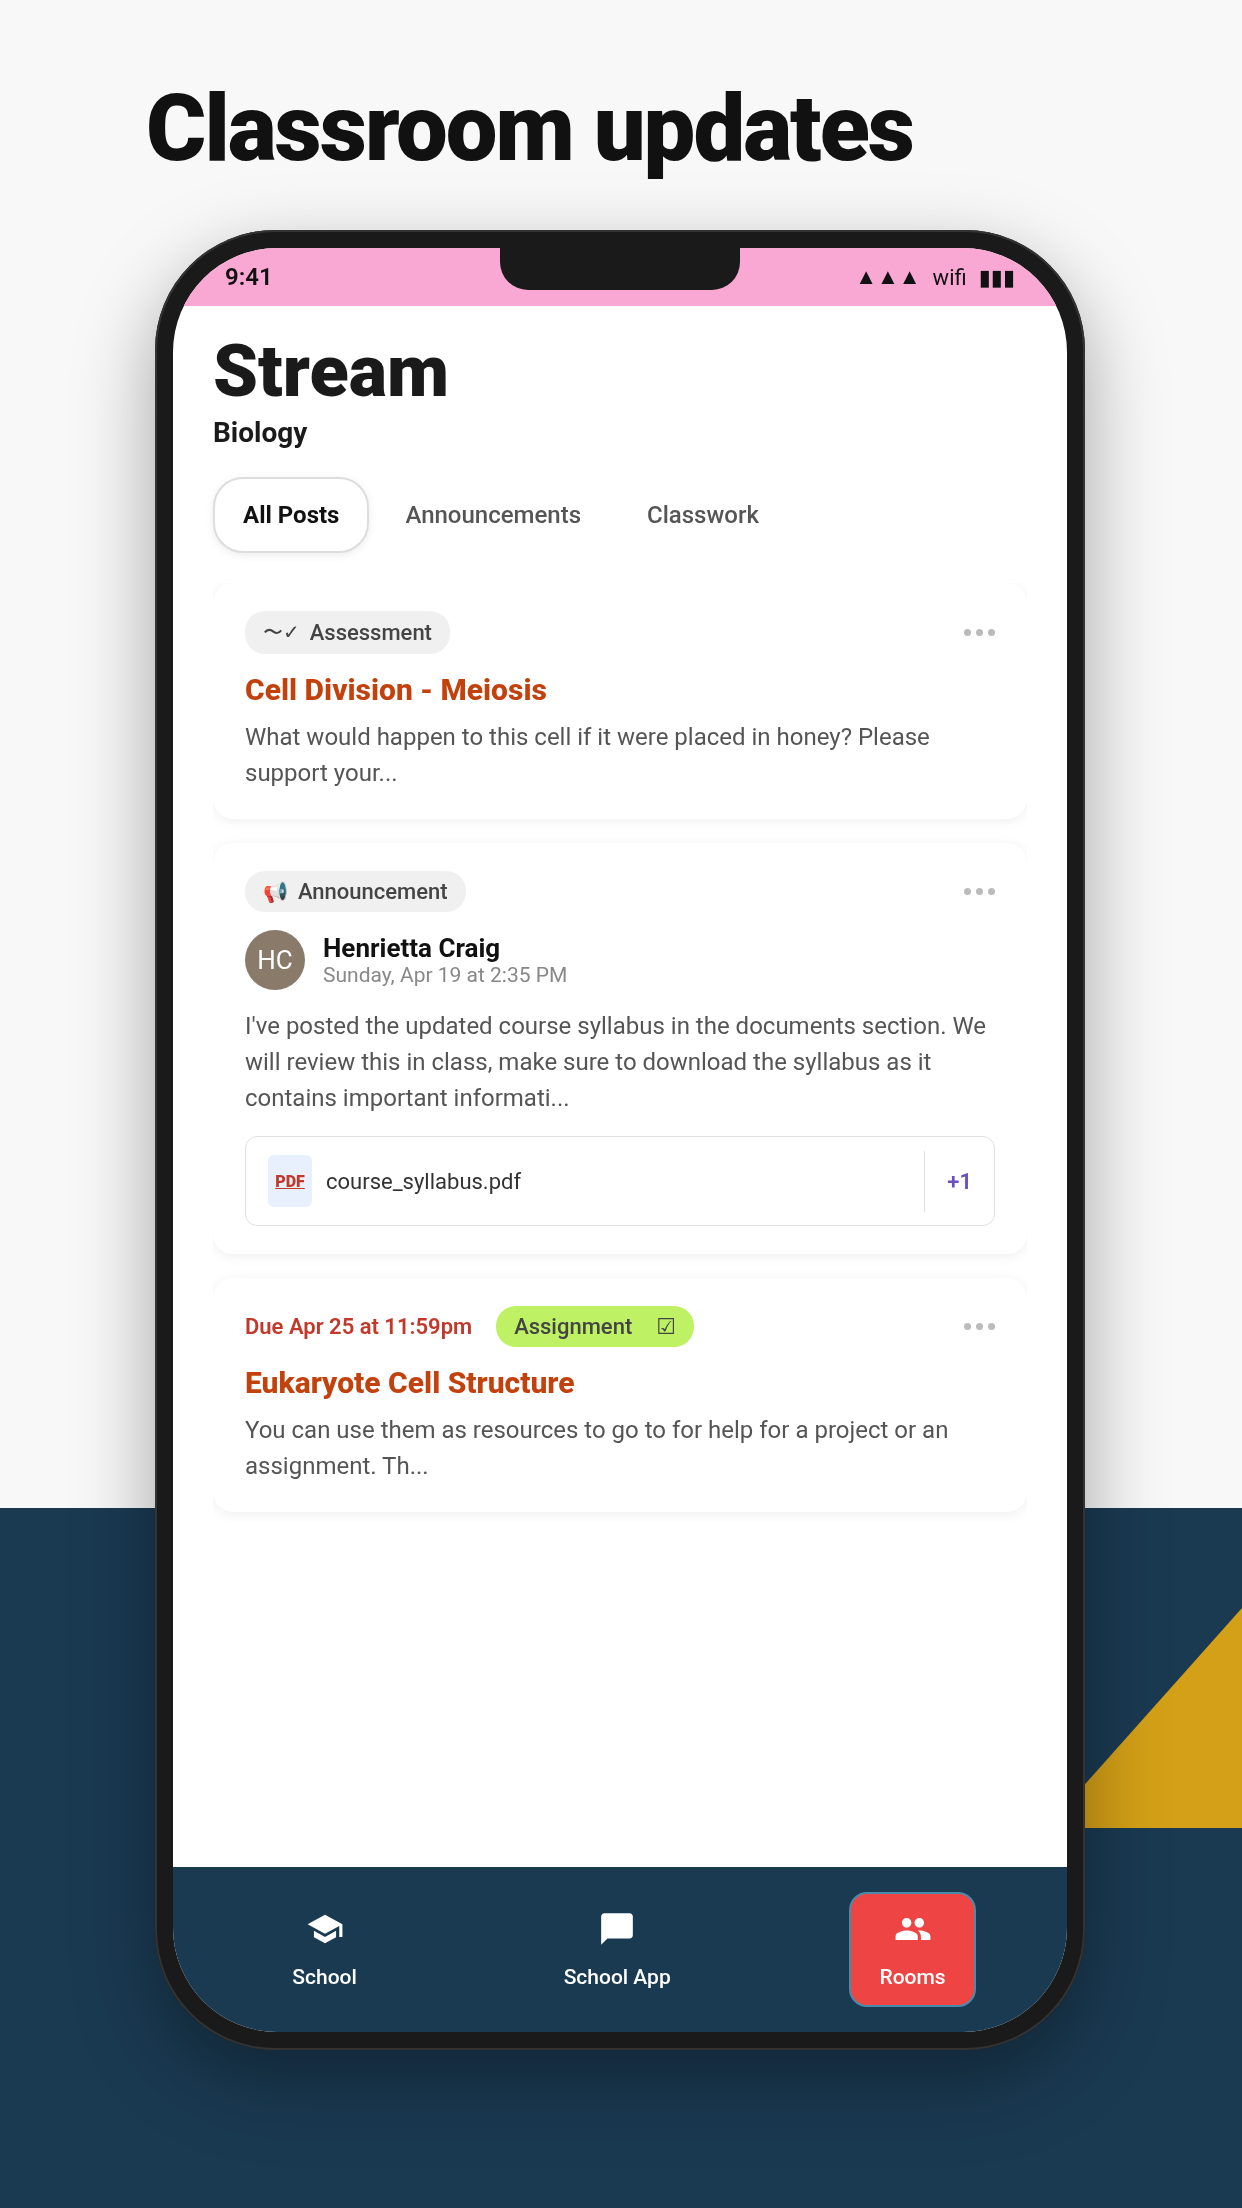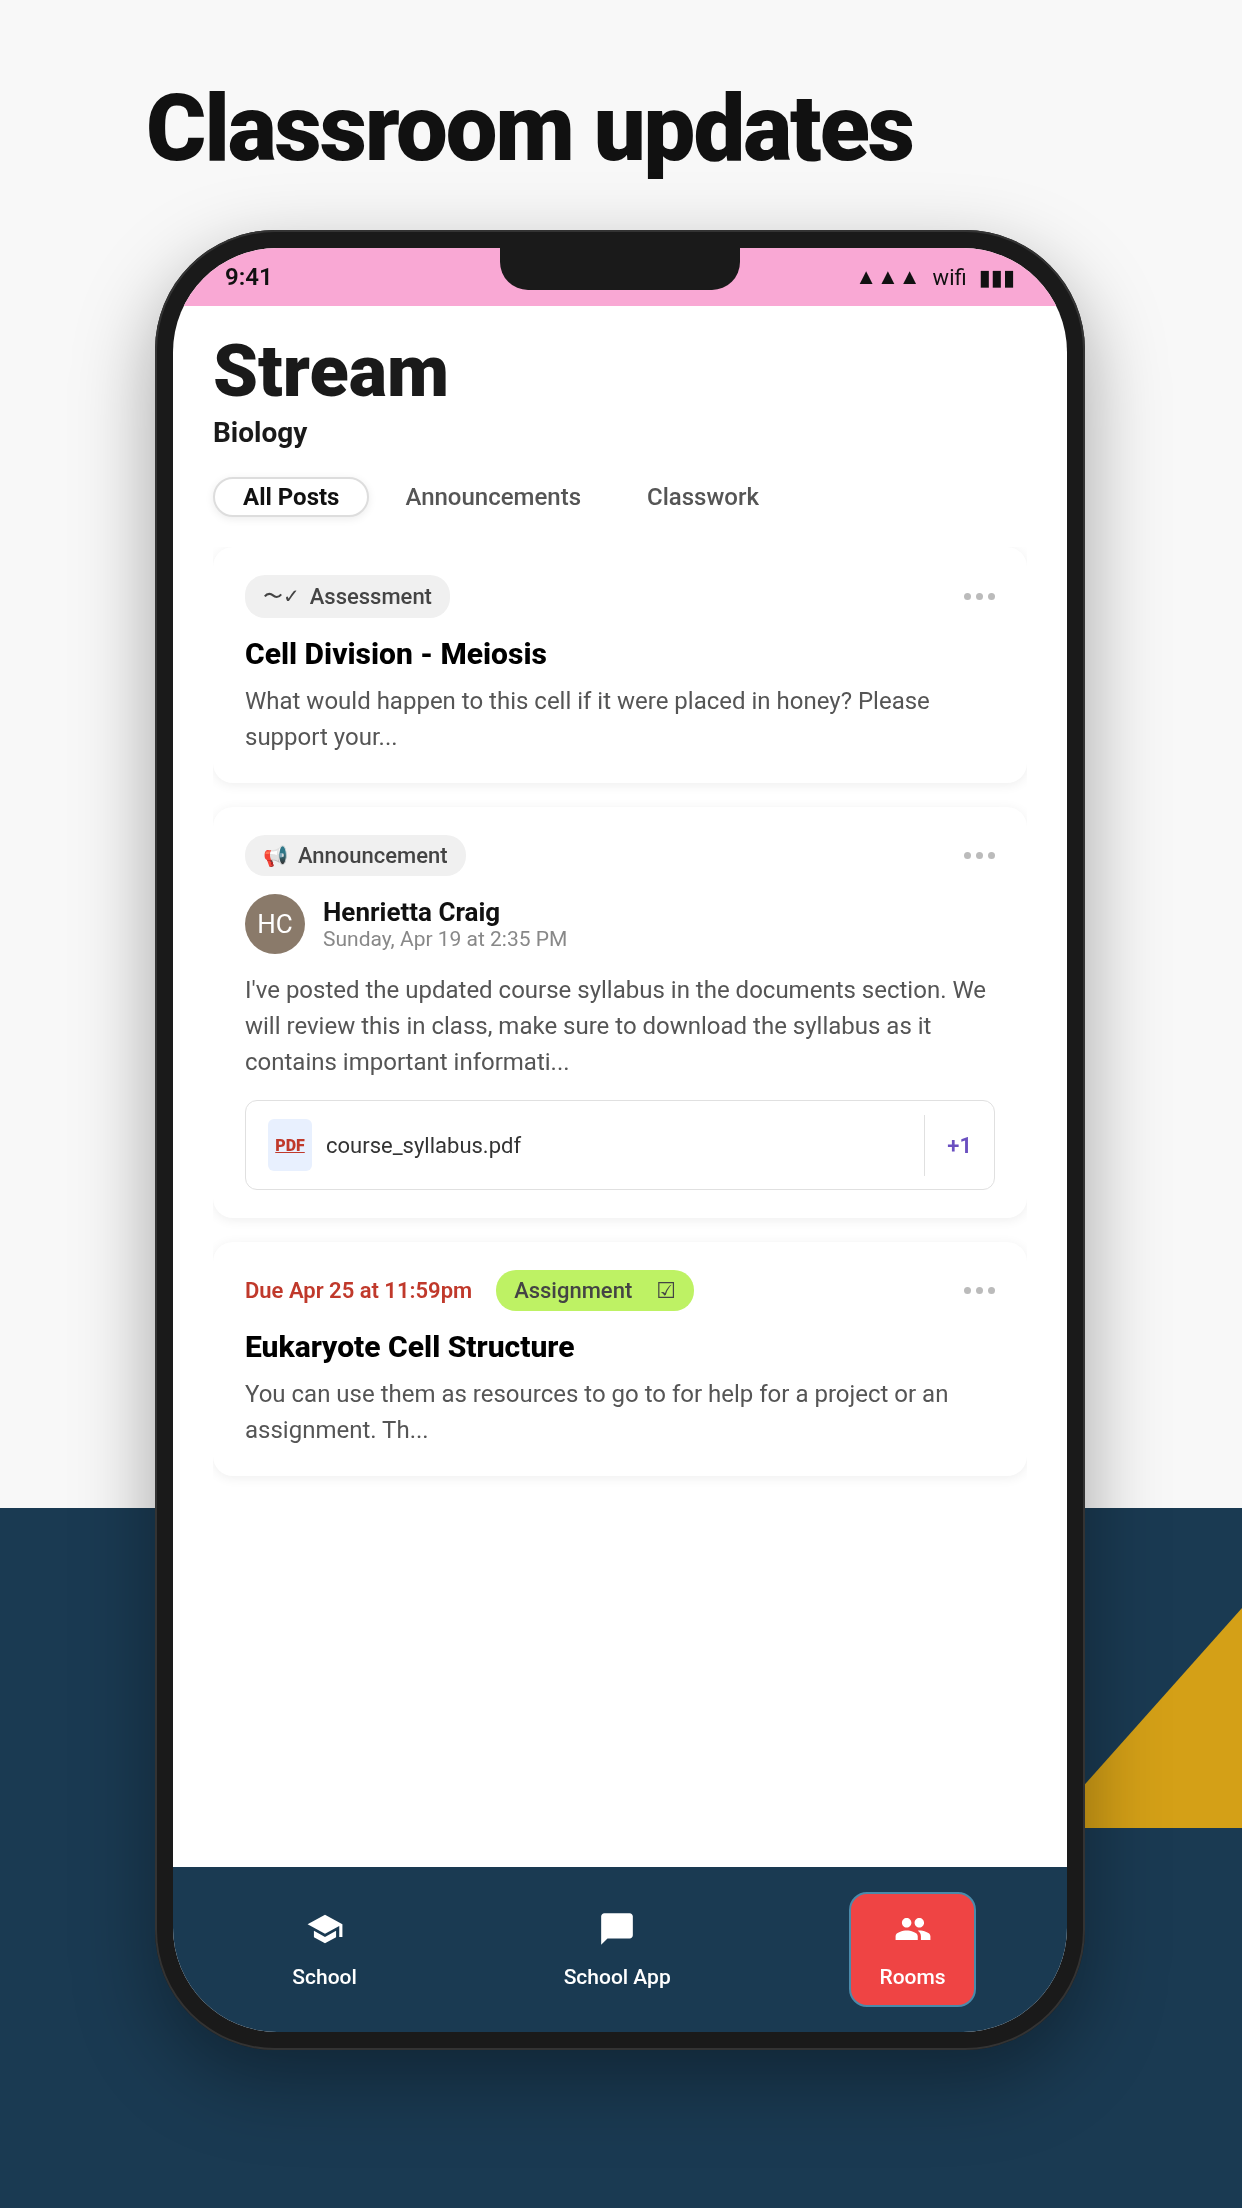--- a/index.html
+++ b/index.html
@@ -125,21 +125,21 @@
       margin-bottom: 28px;
     }
 
     
     .tabs-row {
       display: flex;
       gap: 6px;
       margin-bottom: 30px;
     }
     .tab {
-      padding: 4px 28px;
+      padding: 22px 28px;
       border-radius: 30px;
       font-size: 24px;
       font-weight: 500;
       color: #555;
       cursor: pointer;
       border: 2px solid transparent;
     }
     .tab.active {
       background: #fff;
       border: 2px solid #ddd;
@@ -180,21 +180,21 @@
       display: flex;
       gap: 5px;
       color: #aaa;
       cursor: pointer;
     }
     .more-dots span { width: 7px; height: 7px; background: #bbb; border-radius: 50%; display: inline-block; }
 
     .card-title {
       font-size: 30px;
       font-weight: 800;
-      color: #000000;
+      color: #c2410c;
       margin-bottom: 12px;
     }
     .card-body {
       font-size: 24px;
       color: #555;
       line-height: 1.5;
     }
 
     
     .user-row {

